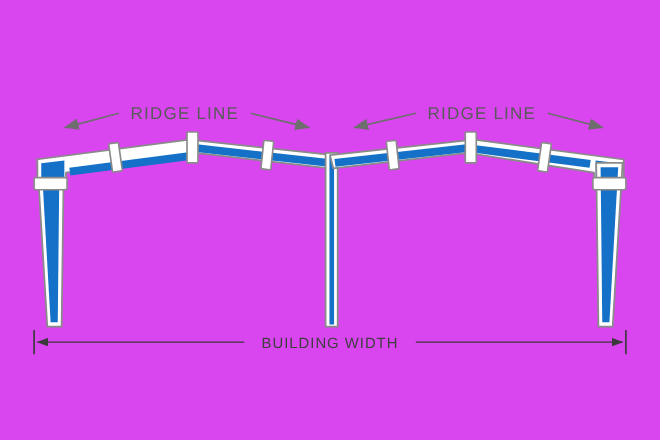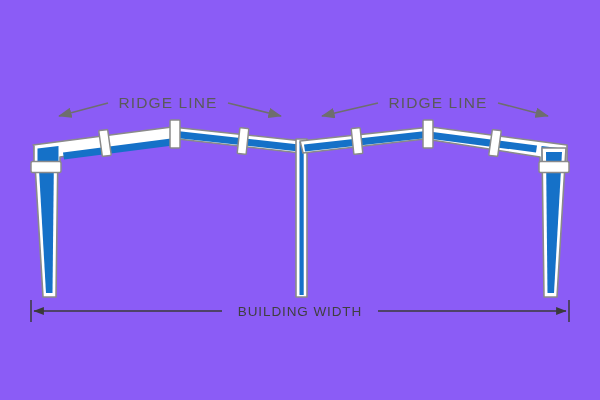--- a/index.html
+++ b/index.html
@@ -11,21 +11,21 @@
   body {
     width: 600px;
     height: 400px;
     font-family: "Liberation Sans", sans-serif;
     overflow: hidden;
   }
   #diagram-root {
     position: relative;
     width: 600px;
     height: 400px;
-    background: #8b5cf6;
+    background: #d946ef;
   }
   svg#frame-svg {
     display: block;
     width: 600px;
     height: 400px;
   }
   .label-text {
     font-family: "Liberation Sans", sans-serif;
     font-size: 15.5px;
     letter-spacing: 1.1px;

